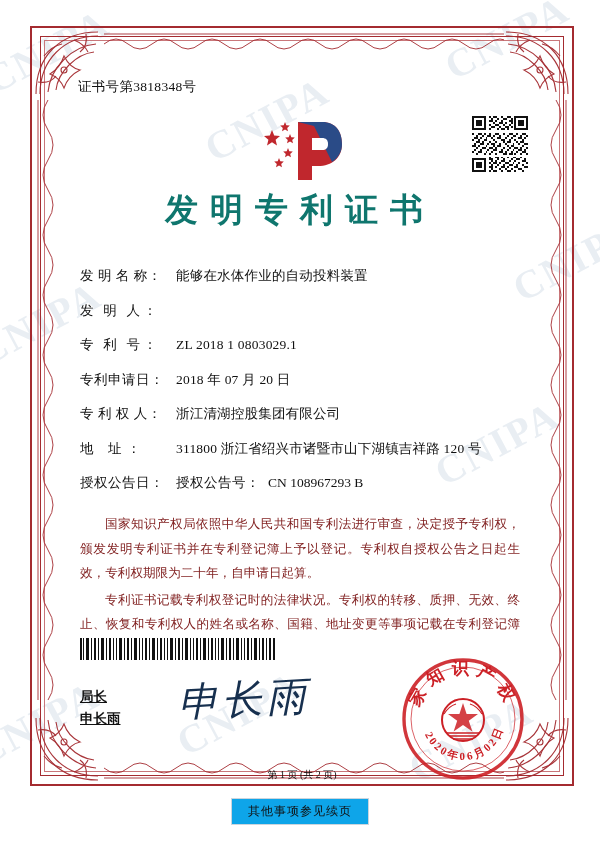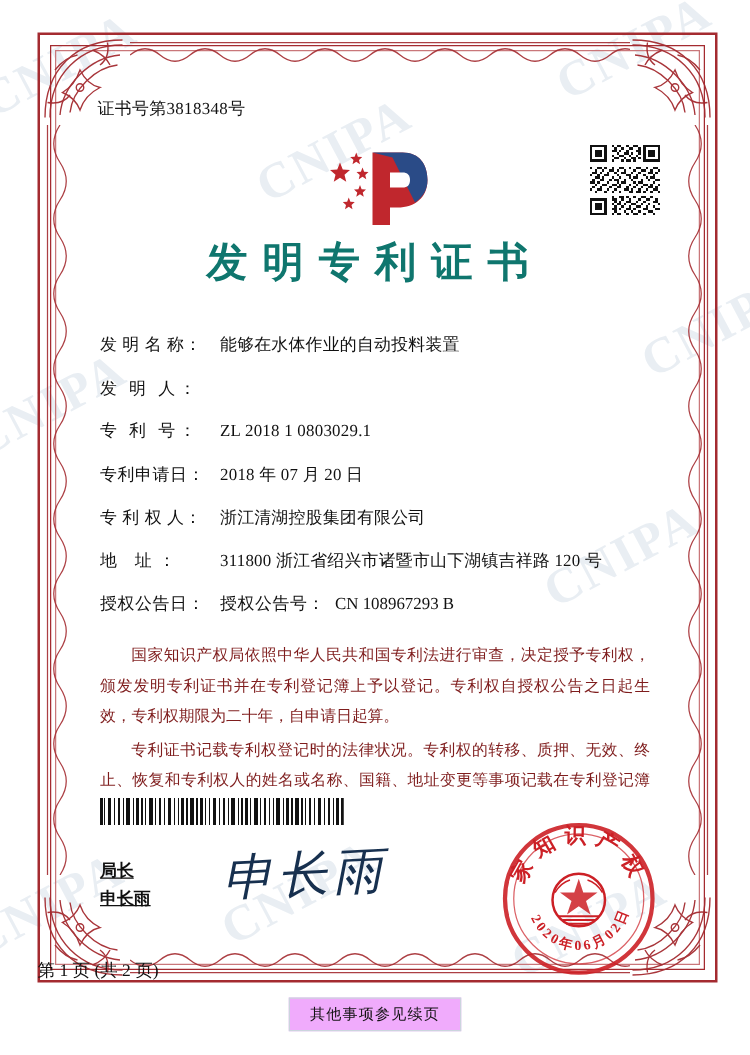--- a/index.html
+++ b/index.html
@@ -209,32 +209,33 @@
     width: 126px;
     height: 126px;
     z-index: 4;
   }
 
   .page-no {
     position: absolute;
     left: 0;
     right: 0;
     top: 742px;
-    font-size: 14px;
+    text-align: center;
+    font-size: 10px;
     color: #111;
     z-index: 3;
   }
 
   .footnote {
     position: absolute;
     left: 50%;
     transform: translateX(-50%);
     top: 798px;
     z-index: 5;
-    background: #f0abfc;
+    background: #0ea5e9;
     border: 1px solid #cbd5dd;
     padding: 4px 16px;
     font-size: 12px;
     color: #111;
     letter-spacing: 1px;
   }
 </style>
 </head>
 <body>
 

